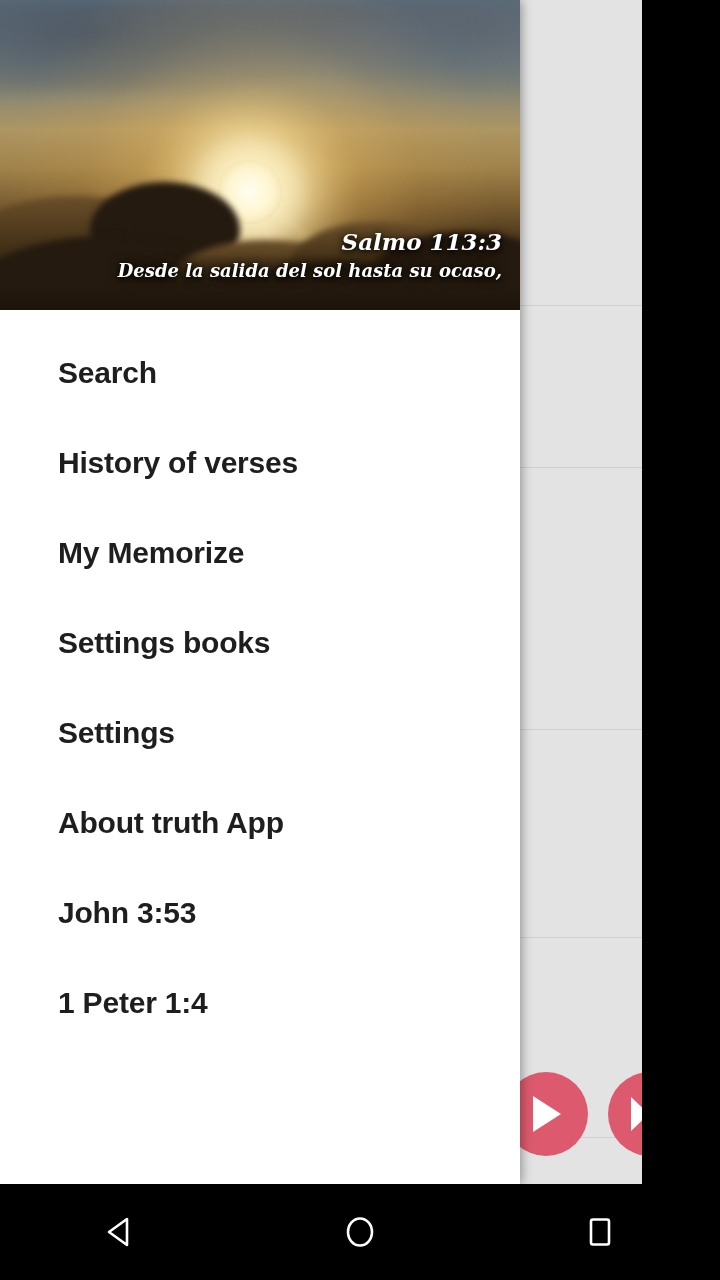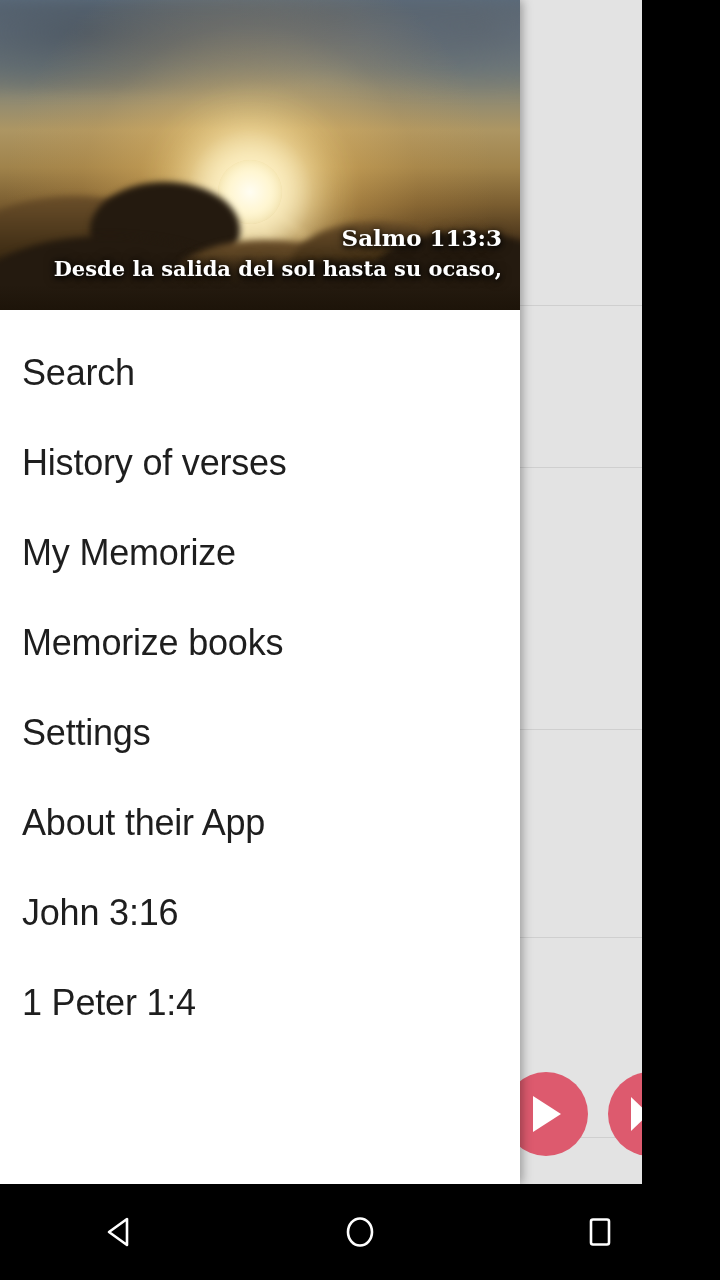--- a/index.html
+++ b/index.html
@@ -87,20 +87,21 @@
     overflow:hidden;
     box-shadow:2px 0 10px rgba(0,0,0,0.35);
   }
 
   
   #drawer-header {
     position:relative;
     width:520px; height:310px;
     overflow:hidden;
     background:#2b2217;
+    font-style:italic;
   }
   #sky2 {
     position:absolute; inset:0;
     background:linear-gradient(to bottom,
       #5c6d7e 0%,
       #6a7988 10%,
       #76807f 22%,
       #8f8a72 32%,
       #ad9663 42%,
       #a0834b 54%,
@@ -193,43 +194,44 @@
     font-family:"DejaVu Serif", serif;
     color:#ffffff;
     text-shadow:0 2px 5px rgba(0,0,0,0.95), 0 0 12px rgba(0,0,0,0.8);
   }
   #header-ref {
     font-size:23px; font-weight:bold;
     line-height:1.25;
     margin-bottom:2px;
   }
   #header-verse {
-    font-size:21px; font-weight:bold;
+    font-size:18px; font-weight:bold;
     line-height:1.3;
   }
 
   
   #drawer-menu {
     position:relative;
     padding-top:18px;
   }
   .menu-item {
     height:90px;
     display:flex;
     align-items:center;
     padding-left:22px;
     cursor:pointer;
   }
   .menu-label {
-    font-size:36px;
-    font-weight:400;
+    font-size:30px;
+    font-weight:700;
     color:#1e1e1e;
     letter-spacing:-0.2px;
     line-height:1;
     white-space:nowrap;
+    margin-left:36px;
   }
 
   
   #navbar {
     position:absolute;
     left:0; bottom:0;
     width:720px; height:96px;
     background:#000;
     display:flex;
     align-items:center;
@@ -336,30 +338,30 @@
       <div class="menu-item">
         <span class="menu-label">Search</span>
       </div>
       <div class="menu-item">
         <span class="menu-label">History of verses</span>
       </div>
       <div class="menu-item">
         <span class="menu-label">My Memorize</span>
       </div>
       <div class="menu-item">
-        <span class="menu-label">Memorize books</span>
+        <span class="menu-label">Settings books</span>
       </div>
       <div class="menu-item">
         <span class="menu-label">Settings</span>
       </div>
       <div class="menu-item">
-        <span class="menu-label">About their App</span>
-      </div>
-      <div class="menu-item">
-        <span class="menu-label">John 3:16</span>
+        <span class="menu-label">About truth App</span>
+      </div>
+      <div class="menu-item">
+        <span class="menu-label">John 3:53</span>
       </div>
       <div class="menu-item">
         <span class="menu-label">1 Peter 1:4</span>
       </div>
     </div>
   </div>
 
   <div id="navbar">
     <div class="nav-btn">
       <span>

